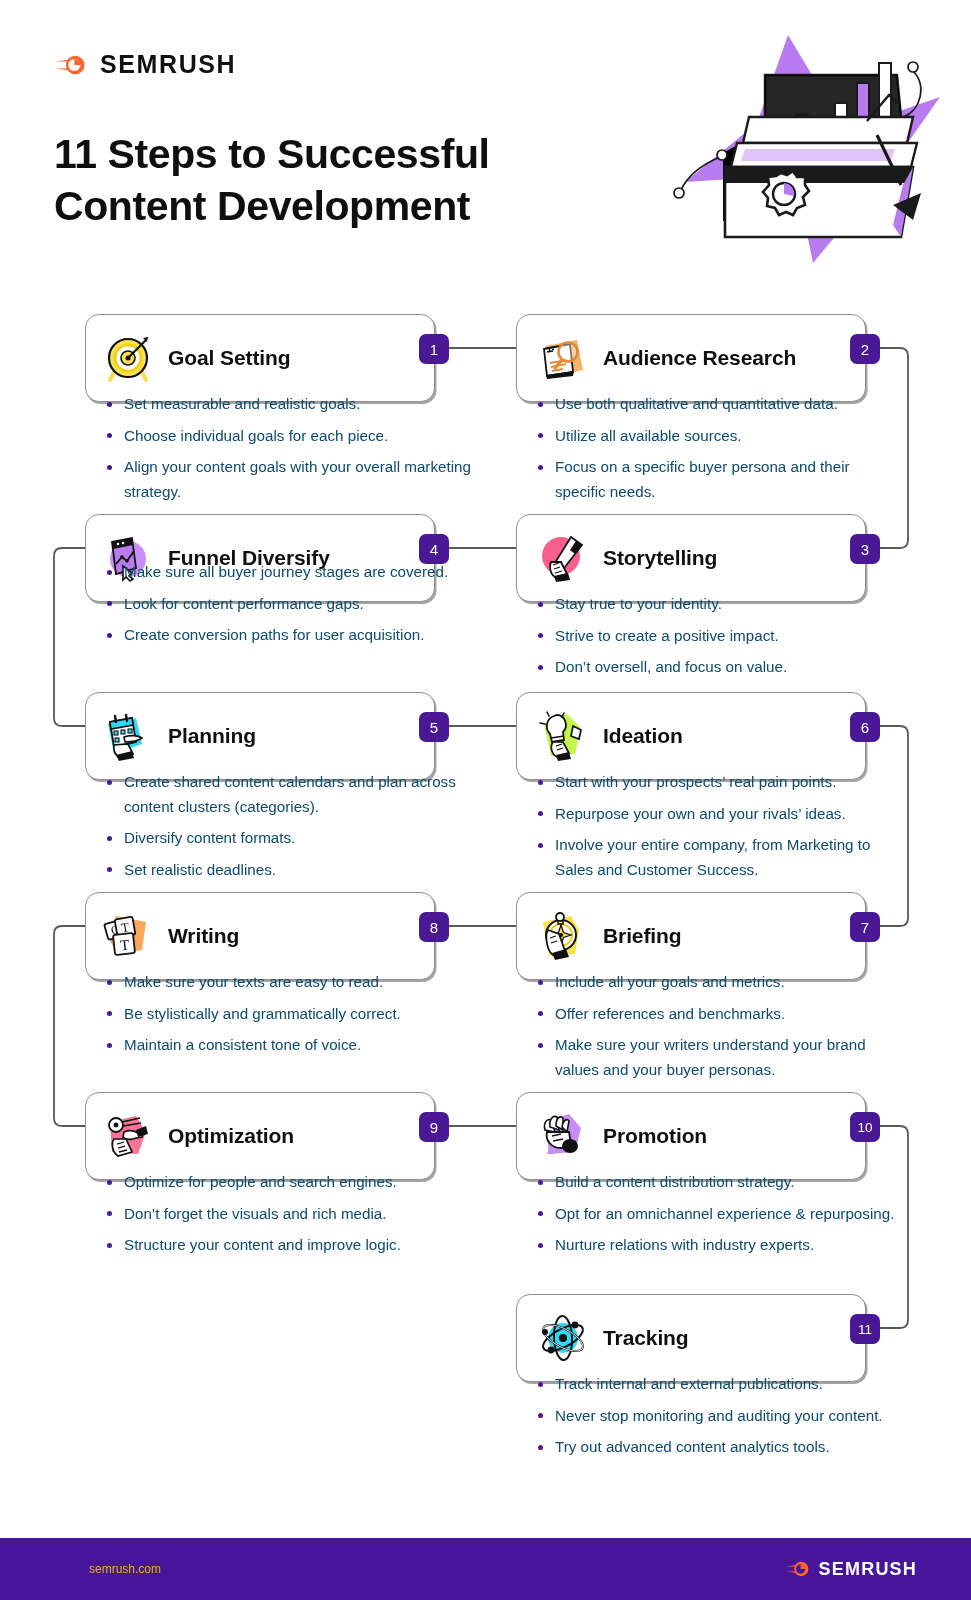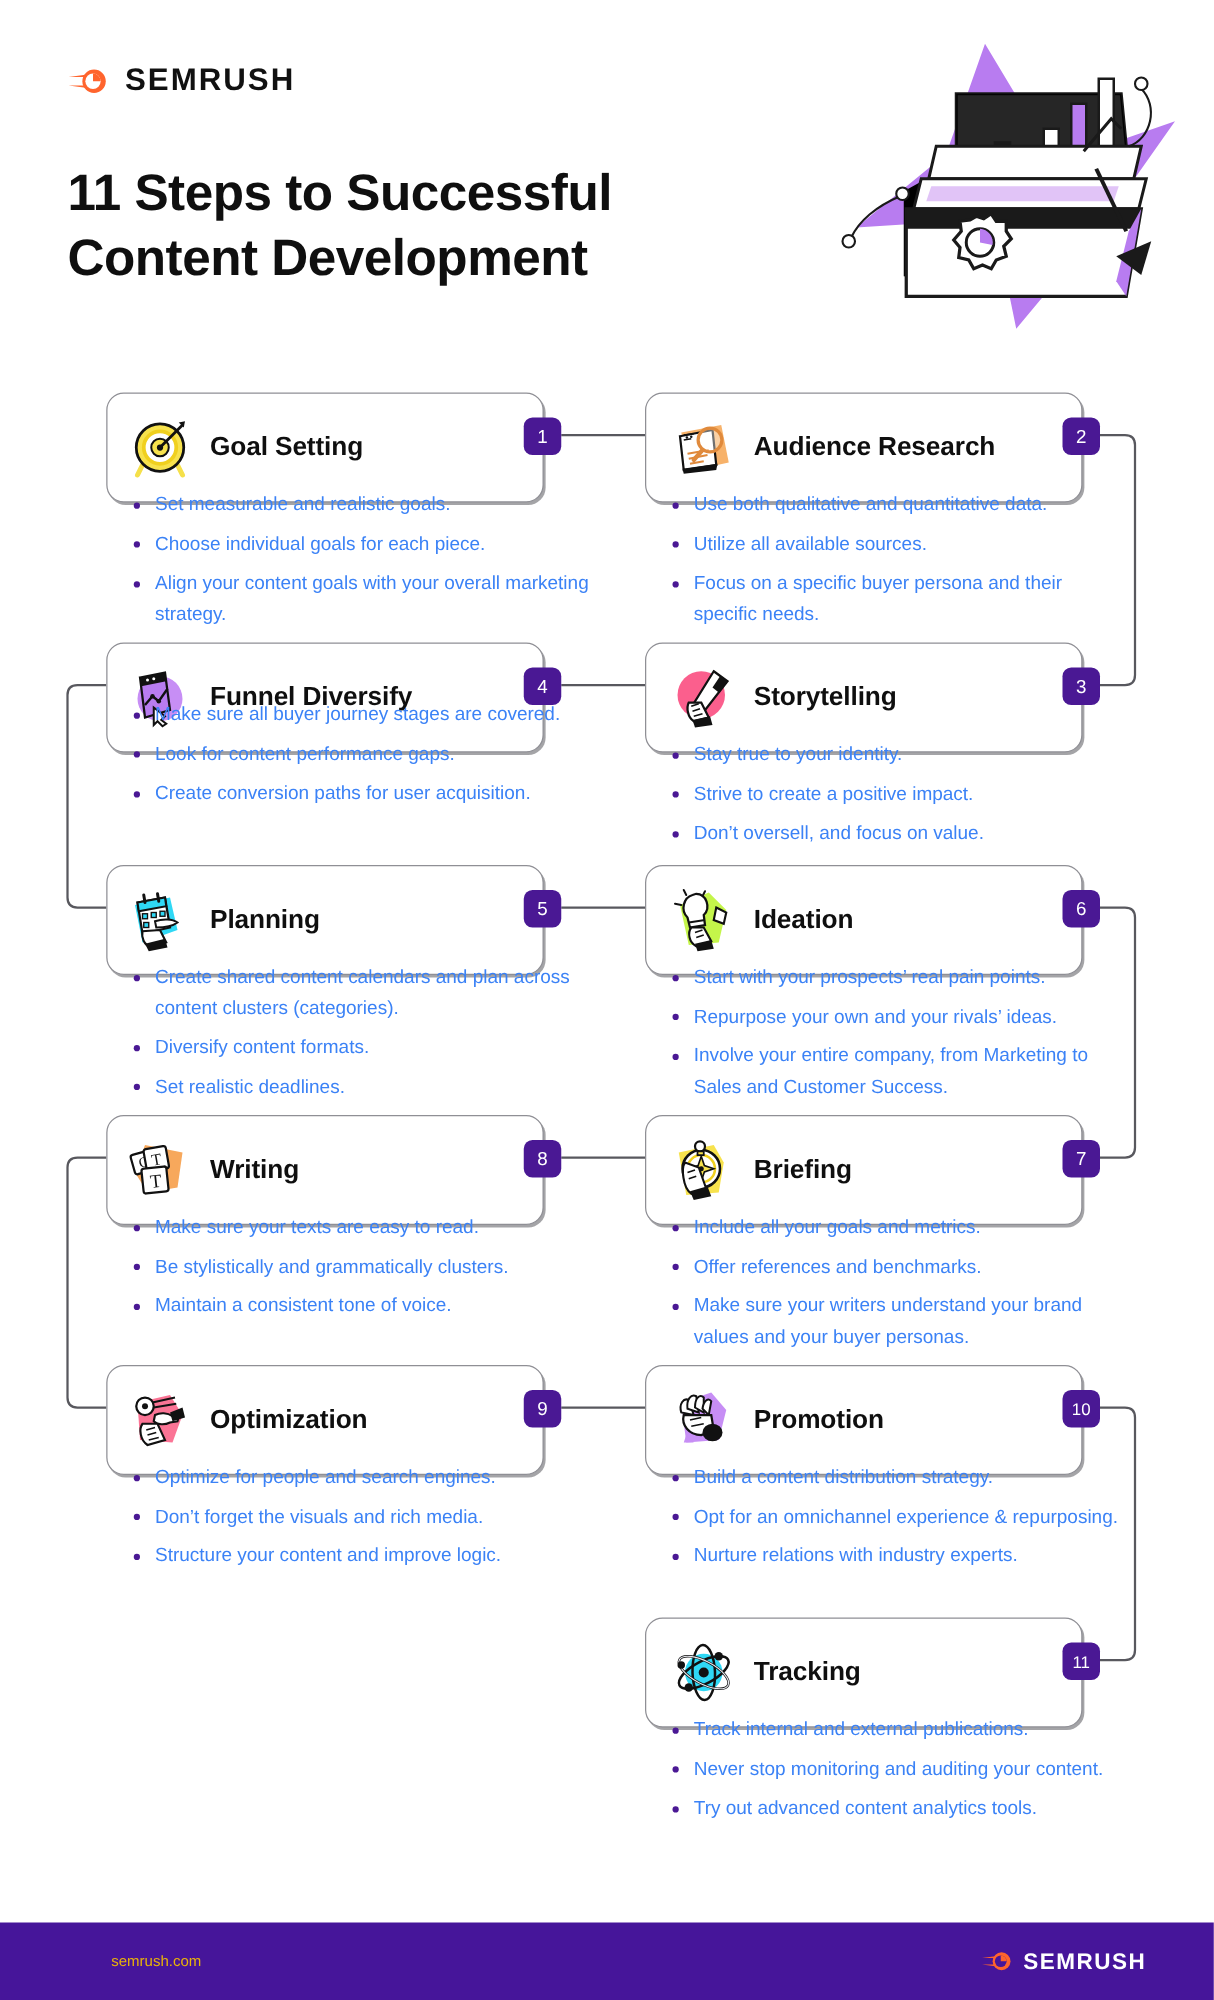--- a/index.html
+++ b/index.html
@@ -69,21 +69,21 @@
   
   .bullets { position: absolute; }
   .bullets.left  { left: 106px; width: 400px; }
   .bullets.right { left: 537px; width: 360px; }
   .bullets li {
     list-style: none;
     position: relative;
     padding-left: 18px;
     font-size: 15.2px;
     line-height: 1.62;
-    color: #3b82f6;
+    color: #0c4a6e;
     margin-bottom: 7px;
   }
   .bullets li::before {
     content: "";
     position: absolute;
     left: 1px; top: 9.5px;
     width: 5px; height: 5px;
     border-radius: 50%;
     background: #4a1894;
   }
@@ -328,21 +328,21 @@
       <rect x="14" y="8" width="18" height="18" rx="2" transform="rotate(-10 23 17)" fill="#fff" stroke="#111" stroke-width="1.8"></rect>
       <text x="19" y="22" font-family="Liberation Serif, serif" font-size="13" fill="#111" transform="rotate(-10 23 17)">T</text>
       <rect x="12" y="24" width="20" height="20" rx="2" transform="rotate(-6 22 34)" fill="#fff" stroke="#111" stroke-width="1.8"></rect>
       <text x="18" y="40" font-family="Liberation Serif, serif" font-size="15" fill="#111" transform="rotate(-6 22 34)">T</text>
     </svg>
     <span class="card-title">Writing</span>
     <span class="badge">8</span>
   </div>
   <ul class="bullets left" style="top:970px">
     <li>Make sure your texts are easy to read.</li>
-    <li>Be stylistically and grammatically clusters.</li>
+    <li>Be stylistically and grammatically correct.</li>
     <li>Maintain a consistent tone of voice.</li>
   </ul>
 
   <div class="card left" style="top:1092px">
     <svg class="card-icon" viewBox="0 0 52 52">
       <path d="M8 12 L34 6 L44 22 L36 44 L10 42 Z" fill="#fb7495"></path>
       <circle cx="14" cy="15" r="7" fill="#fff" stroke="#111" stroke-width="1.8"></circle>
       <circle cx="14" cy="15" r="2.4" fill="#111"></circle>
       <path d="M20 12 L38 8 M21 16 L39 13" stroke="#111" stroke-width="1.6"></path>
       <path d="M22 22 C26 20, 32 20, 36 23 L42 20 L40 27 L34 28 C30 30, 24 30, 21 27 Z" fill="#fff" stroke="#111" stroke-width="1.7"></path>

